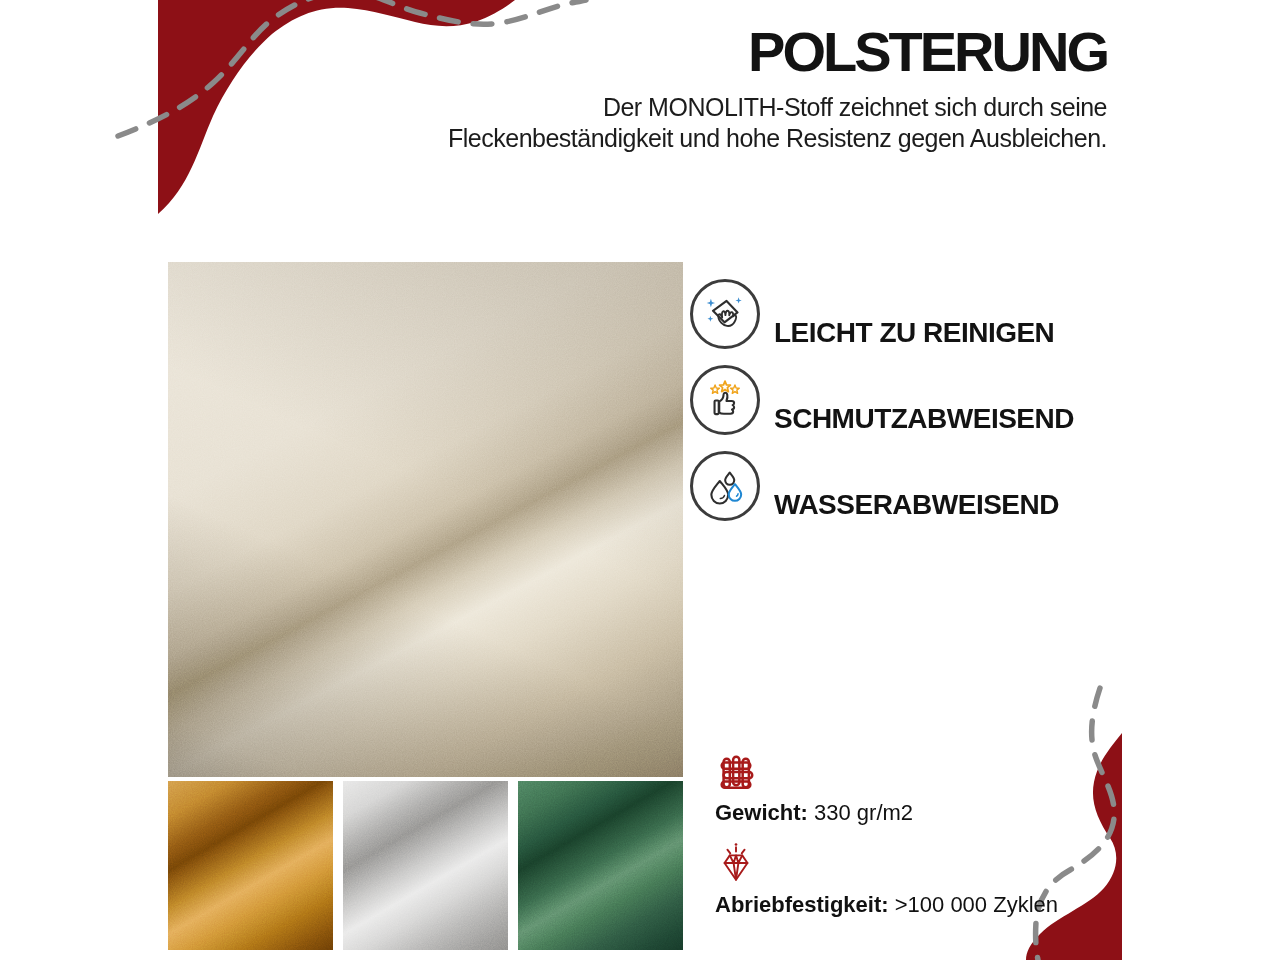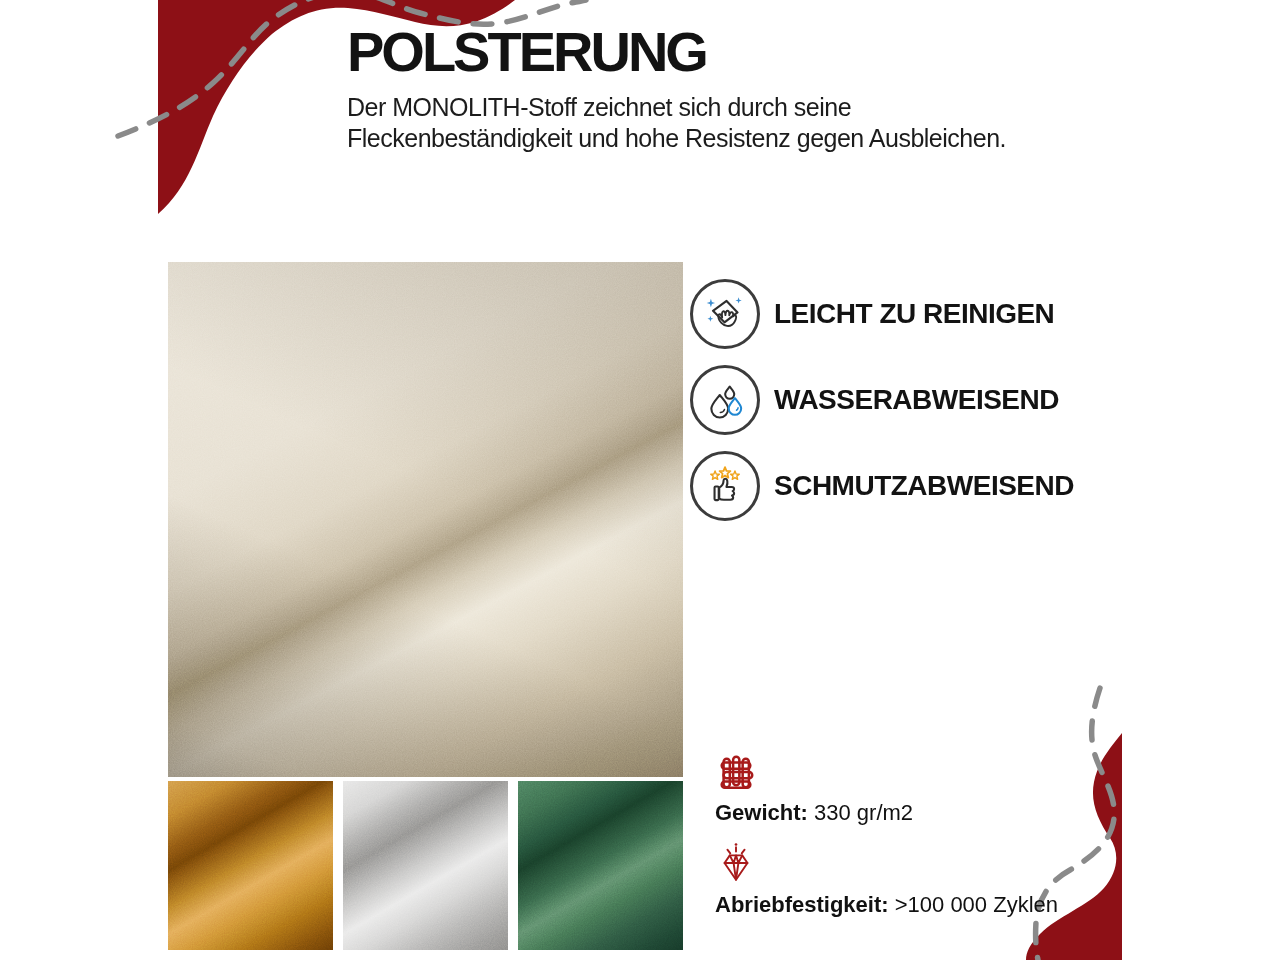--- a/index.html
+++ b/index.html
@@ -2,21 +2,21 @@
 <html style="--blob-red: #8d1016; --title-red-top: #d7151f; --title-red-mid: #c0101a; --title-red-bottom: #9a0d13; --dash-gray: #8a8a8a; --icon-outline: #2e2e2e; --circle-border: #3c3c3c; --icon-red: #a81a1a; --star-orange: #f0a41c; --check-green: #68a41e; --water-blue: #1f87d2; --sparkle-blue: #3e8ed0; --text-dark: #131313;"><head>
 <meta charset="utf-8">
 <style>
   html,body{margin:0;padding:0;}
   body{width:1280px;height:960px;background:#ffffff;font-family:"Liberation Sans",sans-serif;}
   .stage{position:relative;width:1280px;height:960px;overflow:hidden;background:#fff;}
 
   .decor{position:absolute;inset:0;width:1280px;height:960px;z-index:0;pointer-events:none;}
 
   
-  .hero-text{position:absolute;top:24px;right:173px;width:760px;z-index:2;}
+  .hero-text{position:absolute;top:24px;right:173px;width:760px;text-align:right;z-index:2;}
   .kicker{font-size:56px;font-weight:800;letter-spacing:-3px;line-height:1.0;color:var(--text-dark,#131313);white-space:nowrap;}
   .title{font-size:98px;font-weight:800;letter-spacing:-4px;line-height:0.92;white-space:nowrap;
          background:linear-gradient(180deg,var(--title-red-top,#d7151f) 0%,var(--title-red-mid,#c0101a) 55%,var(--title-red-bottom,#9a0d13) 100%);
          -webkit-background-clip:text;background-clip:text;color:transparent;margin-top:2px;}
   .desc{margin-top:12px;font-size:25px;letter-spacing:-0.5px;line-height:1.22;color:#1c1c1c;white-space:nowrap;}
 
   
   .fabric{position:absolute;overflow:hidden;}
   .fabric .grain{position:absolute;inset:0;width:100%;height:100%;mix-blend-mode:overlay;opacity:.5;}
   .fabric-main{left:168px;top:262px;width:515px;height:515px;
@@ -24,21 +24,21 @@
       linear-gradient(204deg, rgba(80,68,48,0) 62%, rgba(80,68,48,0.38) 92%, rgba(60,50,34,0.5) 100%),
       linear-gradient(24deg, rgba(90,78,58,0) 55%, rgba(90,78,58,0.28) 100%),
       linear-gradient(152deg,#eae4d8 0%,#e6dfd1 30%,#ddd4c2 42%,#c9bda6 50%,#a89a7f 55%,#d3c9b4 60%,#ece6d8 65%,#dfd6c3 72%,#c4b79e 82%,#9e9178 92%,#857863 100%);}
   .swatch{top:781px;width:165px;height:169px;}
   .swatch-orange{left:168px;background:linear-gradient(150deg,#d1994a 0%,#bd7e2c 14%,#8a5512 26%,#6e4106 34%,#b97d26 48%,#e2a857 58%,#cf8f35 68%,#a96d15 80%,#7c4c0a 92%,#653a05 100%);}
   .swatch-gray{left:343px;background:linear-gradient(150deg,#e6e6e6 0%,#d2d2d2 14%,#a7a7a7 26%,#8e8e8e 34%,#c6c6c6 48%,#e9e9e9 58%,#d4d4d4 68%,#b3b3b3 80%,#969696 92%,#878787 100%);}
   .swatch-green{left:518px;background:linear-gradient(150deg,#4b7e5f 0%,#3a6a4d 14%,#24503a 26%,#173c28 34%,#356348 48%,#5c8a6b 58%,#417151 68%,#2c5540 80%,#1c4130 92%,#153627 100%);}
 
   
   .features{position:absolute;left:690px;top:279px;display:flex;flex-direction:column;row-gap:16px;z-index:2;}
-  .feature-row{display:flex;align-items:center;height:70px;}
+  .feature-row{display:flex;align-items:flex-end;height:70px;}
   .icon-circle{width:64px;height:64px;border:3px solid var(--circle-border,#3c3c3c);border-radius:50%;
                display:flex;align-items:center;justify-content:center;background:#fff;flex:none;}
   .feature-label{margin-left:14px;font-size:28px;font-weight:800;letter-spacing:-0.5px;color:var(--text-dark,#131313);white-space:nowrap;}
 
   
   .specs{position:absolute;left:715px;top:751px;width:360px;display:flex;flex-direction:column;align-items:flex-start;z-index:2;}
   .spec-icon{flex:none;}
   .spec-line{margin-top:7px;font-size:22px;color:#111;white-space:nowrap;}
   .spec-line b{font-weight:700;}
   .spec-gap{margin-top:17px;}
@@ -87,47 +87,47 @@
           </g>
         </svg>
       </div>
       <div class="feature-label">LEICHT ZU REINIGEN</div>
     </div>
 
 
     <div class="feature-row">
       <div class="icon-circle">
         <svg width="46" height="46" viewBox="0 0 44 44">
-          <g fill="none" stroke-linejoin="round">
-            <path transform="translate(17,27) scale(1.15)" stroke="var(--icon-outline,#2e2e2e)" stroke-width="1.75" d="M0,-8.5 C4,-3.5 7,-0.5 7,3 A7,7.2 0 1 1 -7,3 C-7,-0.5 -4,-3.5 0,-8.5 Z"></path>
-            <path transform="translate(26.5,14.5) scale(0.62)" stroke="var(--icon-outline,#2e2e2e)" stroke-width="3.2" d="M0,-8.5 C4,-3.5 7,-0.5 7,3 A7,7.2 0 1 1 -7,3 C-7,-0.5 -4,-3.5 0,-8.5 Z"></path>
-            <path transform="translate(31.5,27.5) scale(0.85)" stroke="var(--water-blue,#1f87d2)" stroke-width="2.3" d="M0,-8.5 C4,-3.5 7,-0.5 7,3 A7,7.2 0 1 1 -7,3 C-7,-0.5 -4,-3.5 0,-8.5 Z"></path>
-            <path d="M21.5,31 A4.5,4.5 0 0 1 17.5,34" stroke="var(--icon-outline,#2e2e2e)" stroke-width="1.4" stroke-linecap="round"></path>
-            <path d="M34.5,29.5 A3,3 0 0 1 33,31.8" stroke="var(--water-blue,#1f87d2)" stroke-width="1.4" stroke-linecap="round"></path>
-          </g>
-        </svg>
-      </div>
-      <div class="feature-label">WASSERABWEISEND</div>
-    </div>
-
-    <div class="feature-row">
-      <div class="icon-circle">
-        <svg width="46" height="46" viewBox="0 0 44 44">
           <g fill="none" stroke="var(--star-orange,#f0a41c)" stroke-width="1.7" stroke-linejoin="round">
             <path transform="translate(12.5,12) scale(0.8)" d="M0,-5.5 L1.4,-1.9 L5.2,-1.7 L2.3,0.7 L3.2,4.5 L0,2.4 L-3.2,4.5 L-2.3,0.7 L-5.2,-1.7 L-1.4,-1.9 Z"></path>
             <path transform="translate(22,9.5)" d="M0,-5.5 L1.4,-1.9 L5.2,-1.7 L2.3,0.7 L3.2,4.5 L0,2.4 L-3.2,4.5 L-2.3,0.7 L-5.2,-1.7 L-1.4,-1.9 Z"></path>
             <path transform="translate(31.5,12) scale(0.8)" d="M0,-5.5 L1.4,-1.9 L5.2,-1.7 L2.3,0.7 L3.2,4.5 L0,2.4 L-3.2,4.5 L-2.3,0.7 L-5.2,-1.7 L-1.4,-1.9 Z"></path>
           </g>
           <g fill="none" stroke="var(--icon-outline,#2e2e2e)" stroke-width="2" stroke-linejoin="round">
             <rect x="12" y="22.5" width="4" height="13" rx="1"></rect>
             <path d="M16.5,23.5 C19.5,22 20.6,19.8 20.6,17 C20.6,15.9 21.2,15.2 22,15.1 C23,15 23.9,15.8 24.2,17.1 C24.6,18.8 24.2,20.8 23.4,22.9 H28.4 C29.7,22.9 30.7,23.8 30.7,24.9 C30.7,25.8 30.2,26.5 29.3,26.9 C30.2,27.2 30.7,28 30.7,28.9 C30.7,30 29.9,30.8 28.7,31.1 C29.4,31.5 29.8,32.2 29.8,33 C29.8,34.2 28.8,35.1 27.2,35.1 H21 C19,35.1 17.6,34.9 16.5,33.9 Z"></path>
           </g>
         </svg>
       </div>
       <div class="feature-label">SCHMUTZABWEISEND</div>
+    </div>
+
+    <div class="feature-row">
+      <div class="icon-circle">
+        <svg width="46" height="46" viewBox="0 0 44 44">
+          <g fill="none" stroke-linejoin="round">
+            <path transform="translate(17,27) scale(1.15)" stroke="var(--icon-outline,#2e2e2e)" stroke-width="1.75" d="M0,-8.5 C4,-3.5 7,-0.5 7,3 A7,7.2 0 1 1 -7,3 C-7,-0.5 -4,-3.5 0,-8.5 Z"></path>
+            <path transform="translate(26.5,14.5) scale(0.62)" stroke="var(--icon-outline,#2e2e2e)" stroke-width="3.2" d="M0,-8.5 C4,-3.5 7,-0.5 7,3 A7,7.2 0 1 1 -7,3 C-7,-0.5 -4,-3.5 0,-8.5 Z"></path>
+            <path transform="translate(31.5,27.5) scale(0.85)" stroke="var(--water-blue,#1f87d2)" stroke-width="2.3" d="M0,-8.5 C4,-3.5 7,-0.5 7,3 A7,7.2 0 1 1 -7,3 C-7,-0.5 -4,-3.5 0,-8.5 Z"></path>
+            <path d="M21.5,31 A4.5,4.5 0 0 1 17.5,34" stroke="var(--icon-outline,#2e2e2e)" stroke-width="1.4" stroke-linecap="round"></path>
+            <path d="M34.5,29.5 A3,3 0 0 1 33,31.8" stroke="var(--water-blue,#1f87d2)" stroke-width="1.4" stroke-linecap="round"></path>
+          </g>
+        </svg>
+      </div>
+      <div class="feature-label">WASSERABWEISEND</div>
     </div>
 
   </div>
 
   <div class="fabric swatch swatch-orange">
     <svg class="grain">
         <rect width="100%" height="100%" filter="url(#grainF)"></rect>
       </svg>
   </div>
   <div class="fabric swatch swatch-gray">

